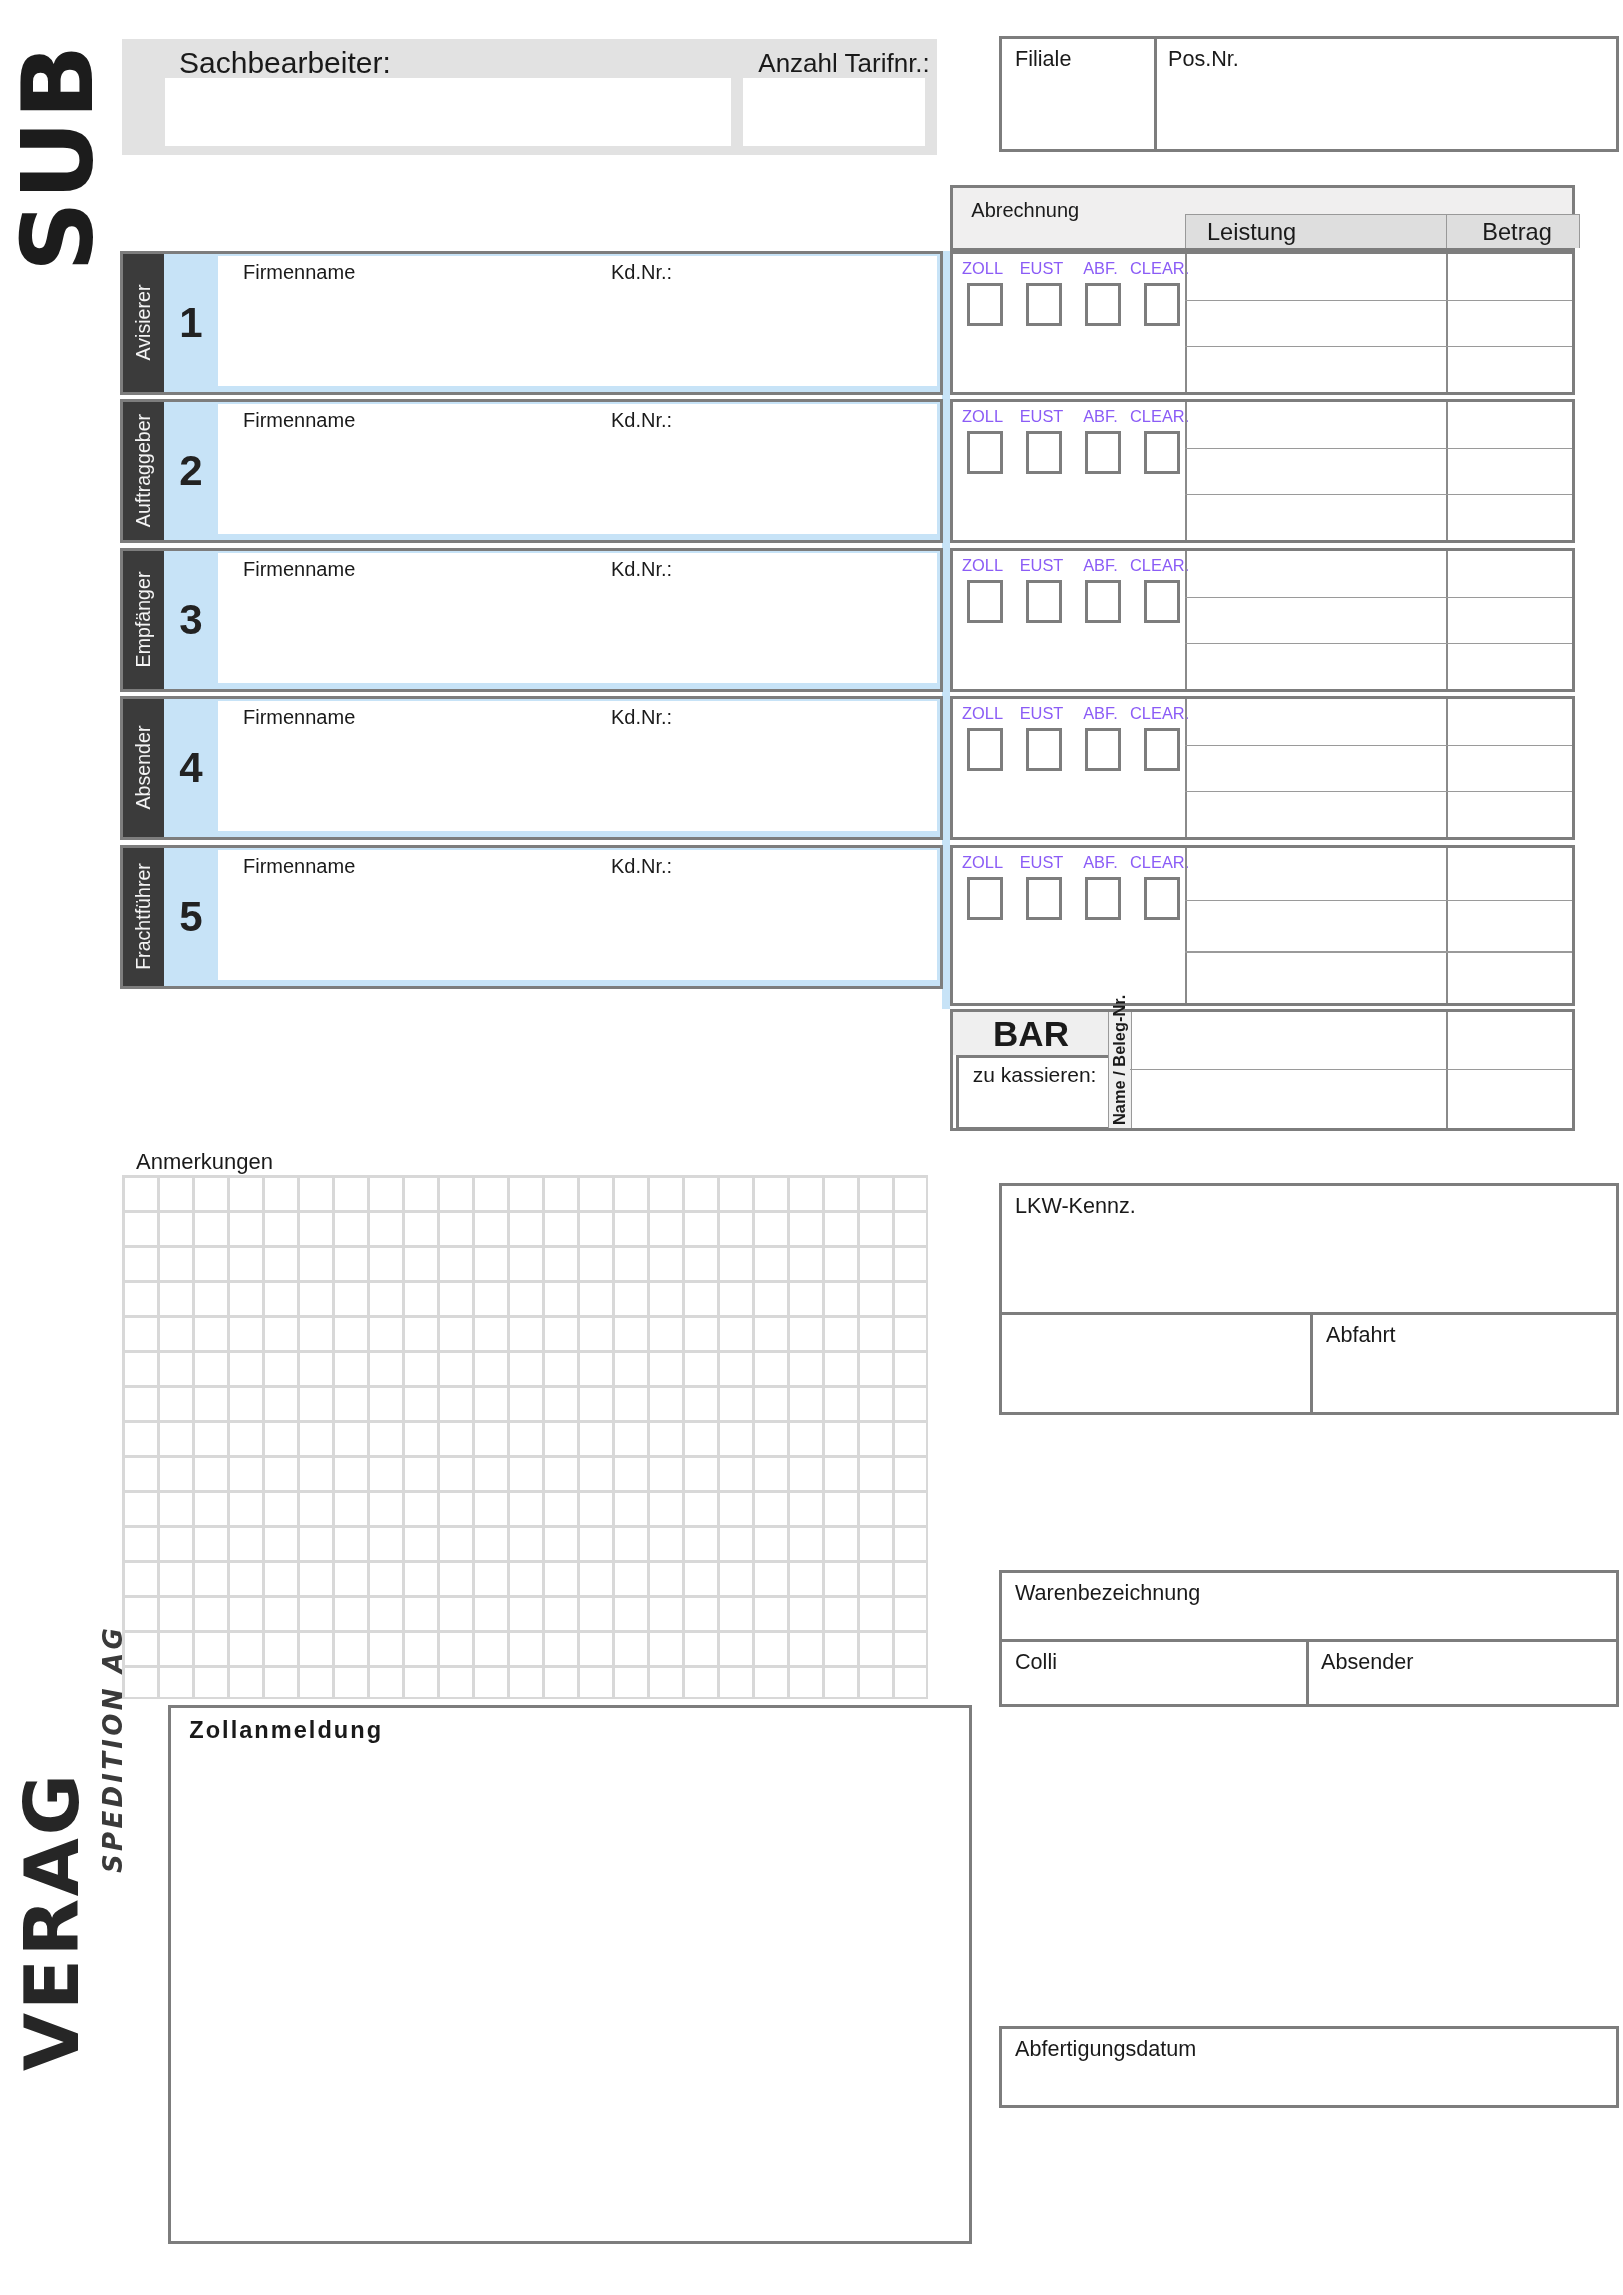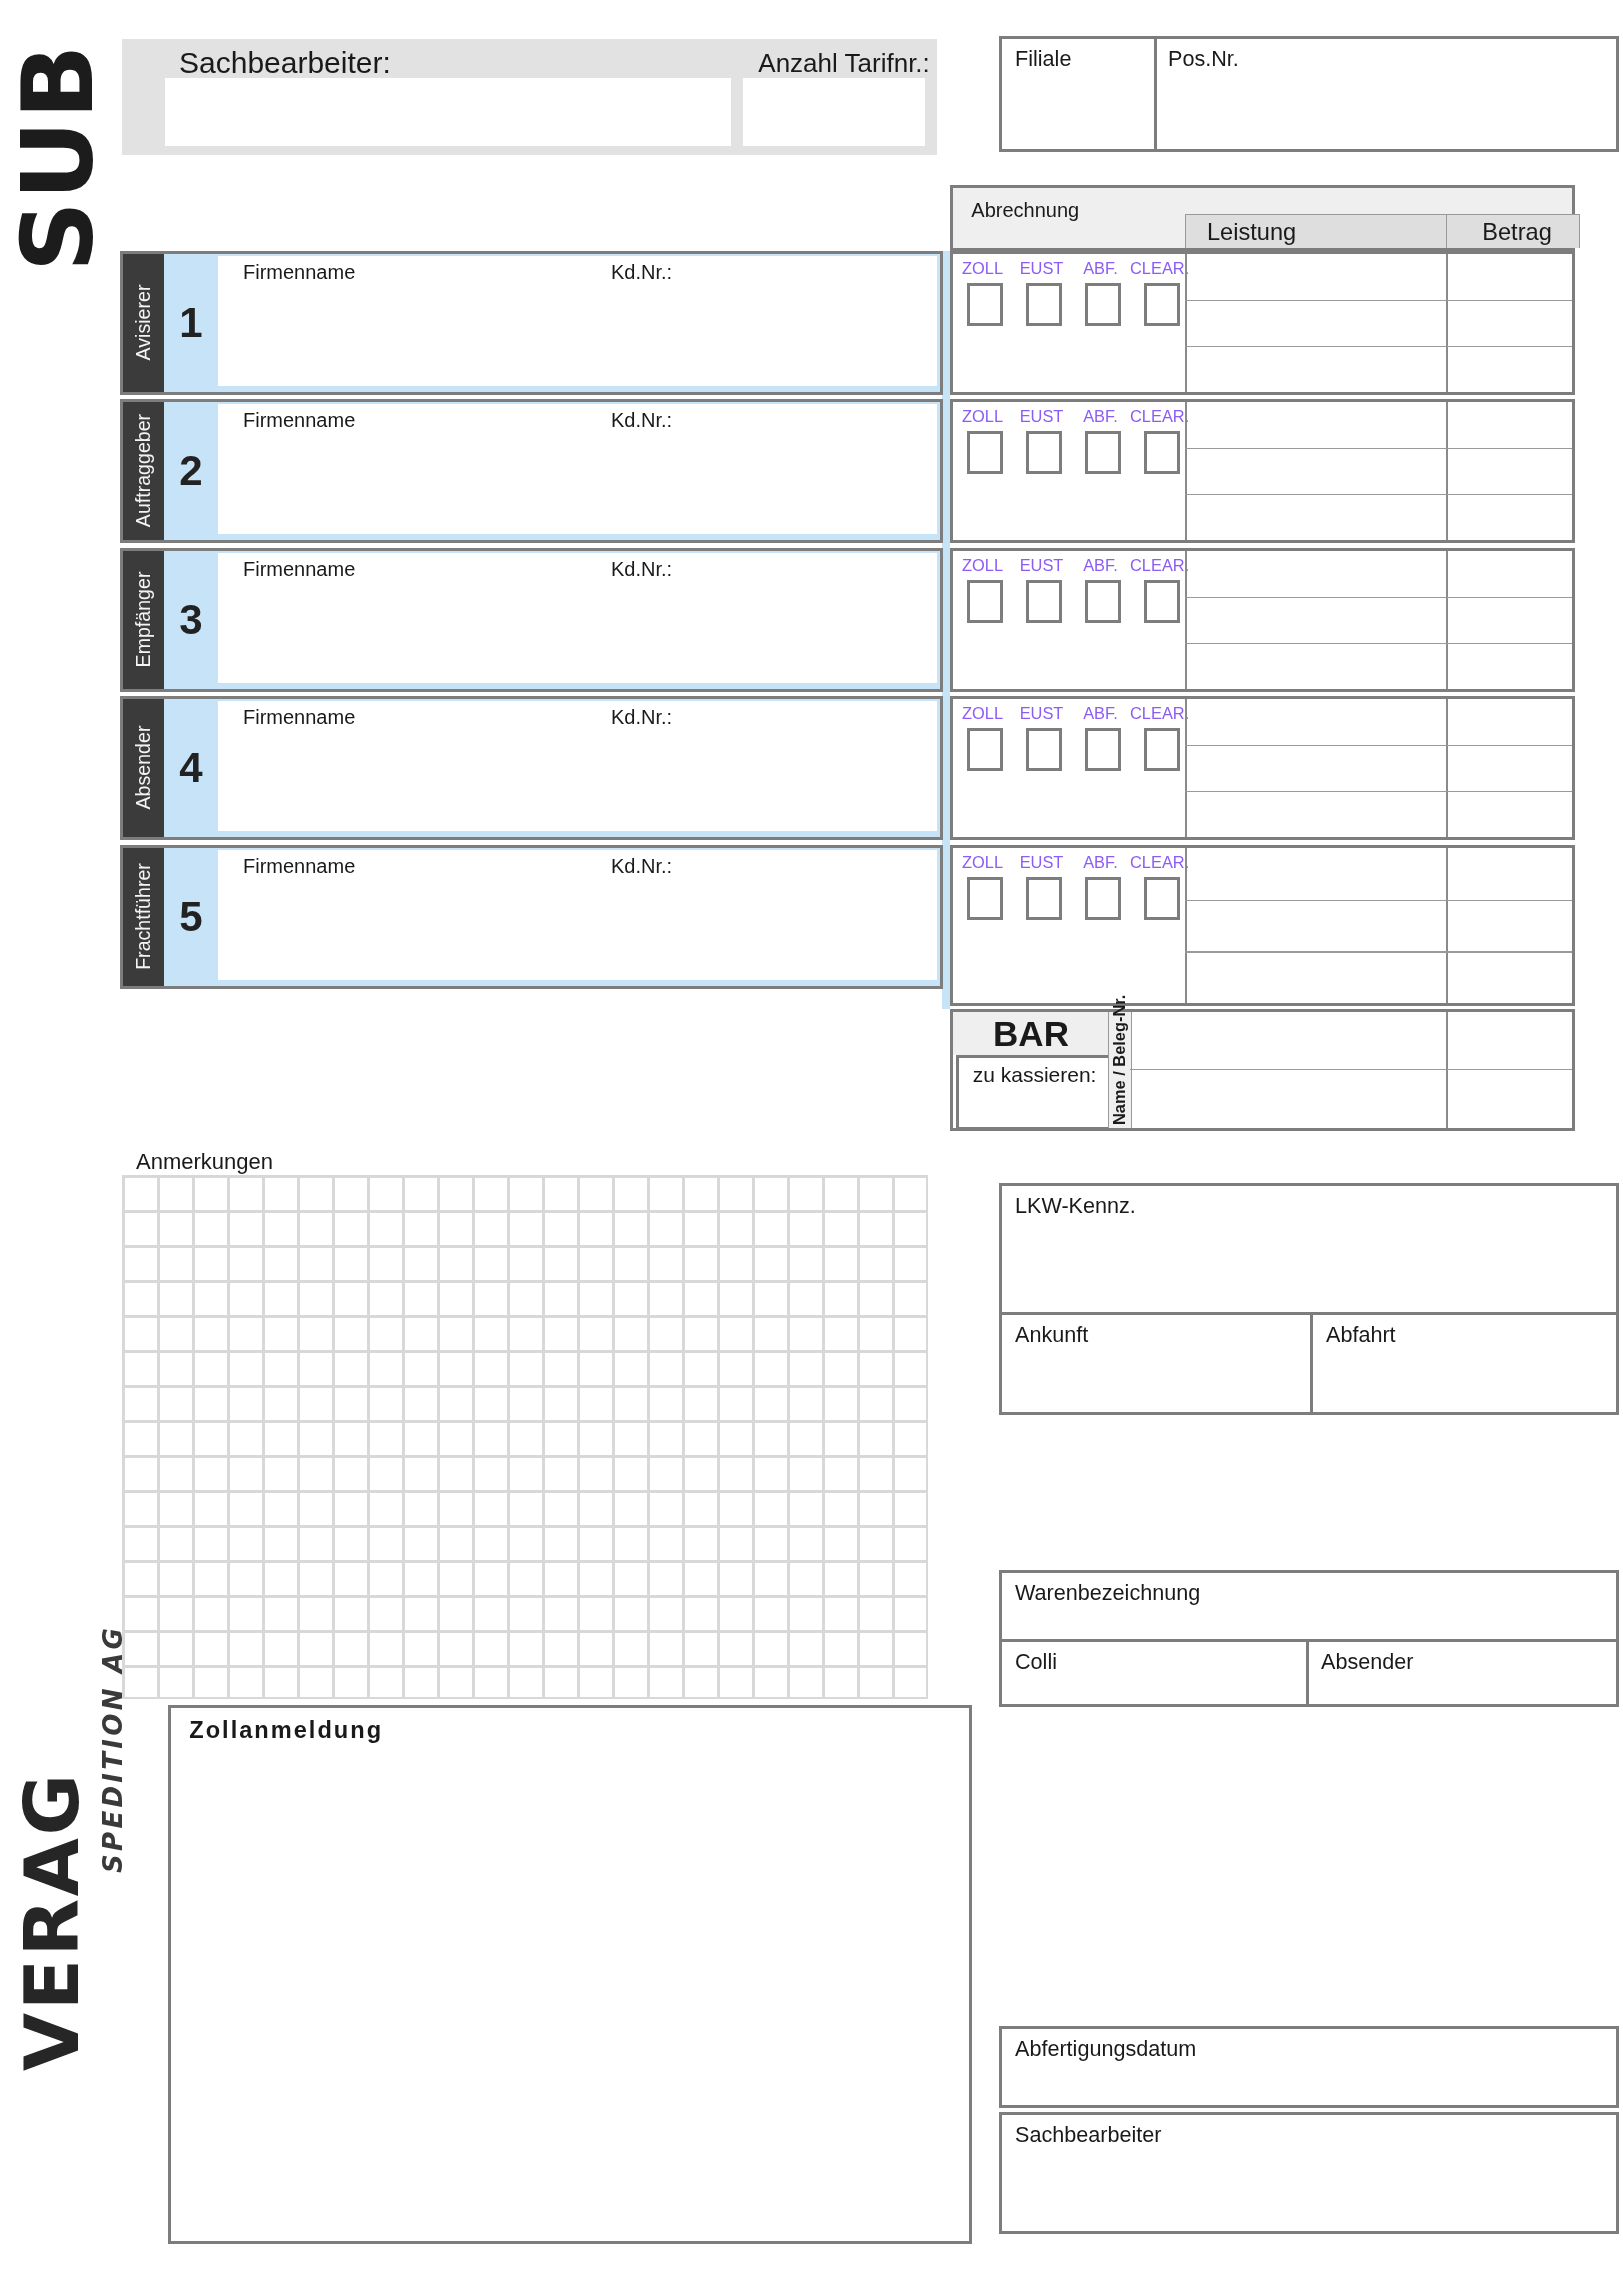--- a/index.html
+++ b/index.html
@@ -284,23 +284,20 @@
 
   <div class="abs lbl-anmerkungen">Anmerkungen</div>
   <div class="abs anm-grid"></div>
 
   <div class="abs gbox lkw-box">
     <div class="abs" style="left:0;top:0;right:0;height:126px;">
       <div class="cell-label">LKW-Kennz.</div>
     </div>
     <div class="lkw-div-h"></div>
     <div class="lkw-cell-bottom">
-      <div class="abs" style="left:0;top:0;width:308px;height:100%;">
-        <div class="cell-label">Ankunft</div>
-      </div>
       <div class="vdiv" style="left:308px;"></div>
       <div class="abs" style="left:311px;top:0;right:0;height:100%;">
         <div class="cell-label">Abfahrt</div>
       </div>
     </div>
   </div>
 
   <div class="abs gbox waren-box">
     <div class="abs" style="left:0;top:0;right:0;height:66px;">
       <div class="cell-label">Warenbezeichnung</div>
@@ -317,18 +314,15 @@
     </div>
   </div>
 
   <div class="abs gbox zoll-box">
     <div class="lbl-zoll">Zollanmeldung</div>
   </div>
 
   <div class="abs gbox abfdat-box">
     <div class="cell-label">Abfertigungsdatum</div>
   </div>
-  <div class="abs gbox sachb-box">
-    <div class="cell-label">Sachbearbeiter</div>
-  </div>
 
 </div>
 
 
 </body></html>

